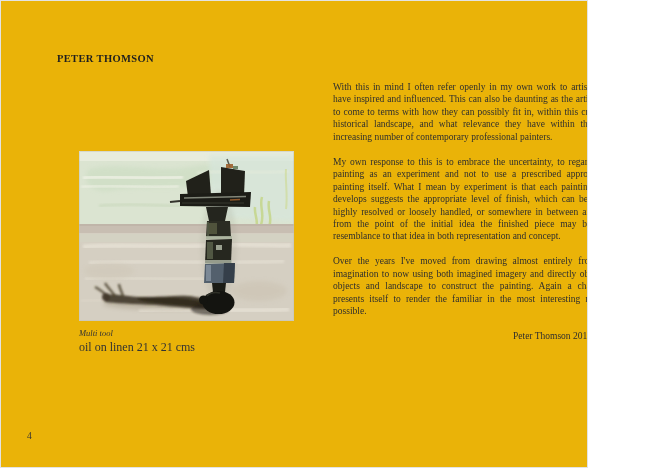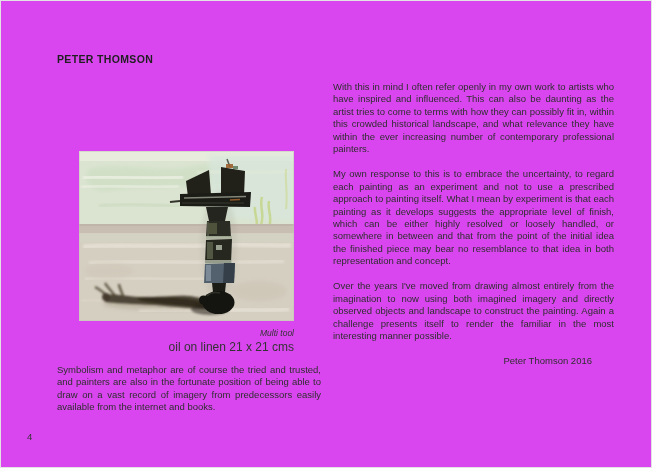--- a/index.html
+++ b/index.html
@@ -1,34 +1,34 @@
 <!DOCTYPE html>
 <html><head>
 <meta charset="utf-8">
 <style>
   html,body { margin:0; padding:0; background:#ffffff; }
   .page {
-    position:relative; width:652px; height:468px; background:#d946ef;
-    font-family:Liberation Sans, sans-serif; color:#2b2b2b;
+    position:relative; width:588px; height:468px; background:#eab308;
+    font-family:Liberation Serif, serif; color:#2b2b2b;
     box-sizing:border-box; border:1px solid #e3e3e3; overflow:hidden;
   }
   .heading {
     position:absolute; left:56px; top:52px; margin:0;
     font-size:10.5px; font-weight:bold; letter-spacing:.35px; color:#1f1f1f;
   }
   .para {
     margin:0 0 12.5px 0; font-size:9.5px; line-height:12.45px;
     text-align:justify; color:#2e2e2e;
   }
   .col-left-p1 { position:absolute; left:56px; top:80px; width:264px; }
   .col-left-p2 { position:absolute; left:56px; top:363px; width:264px; }
   .col-right   { position:absolute; left:332px; top:80px; width:281px; }
   .figure { position:absolute; left:78px; top:150px; width:215px; margin:0; }
   .figure svg { display:block; }
-  .figcap { text-align:right; color:#333; }
+  .figcap { text-align:left; color:#333; }
   .cap-title  { font-style:italic; font-size:8.5px; margin-top:7px; }
   .cap-detail { font-size:12px; margin-top:1.5px; }
   .signature  { text-align:right; padding-right:22px; font-size:9.5px;
                 line-height:12.45px; margin-top:1px; color:#2e2e2e; }
   .page-number { position:absolute; left:26px; top:430px; font-size:9.5px; color:#333; }
 </style>
 </head>
 <body>
 
 <div class="page">
@@ -112,21 +112,20 @@
       </g>
 
       <rect x="0.5" y="0.5" width="214" height="169" fill="none" stroke="#c2c2b6" opacity="0.45"></rect>
     </svg>
     <figcaption class="figcap">
       <div class="cap-title">Multi tool</div>
       <div class="cap-detail">oil on linen  21 x 21 cms</div>
     </figcaption>
   </figure>
 
-  <p class="para col-left-p2">Symbolism and metaphor are of course the tried and trusted, and painters are also in the fortunate position of being able to draw on a vast record of imagery from predecessors easily available from the internet and books.</p>
 
   <div class="col-right">
     <p class="para">With this in mind I often refer openly in my own work to artists who have inspired and influenced. This can also be daunting as the artist tries to come to terms with how they can possibly fit in, within this crowded historical landscape, and what relevance they have within the ever increasing number of contemporary professional painters.</p>
     <p class="para">My own response to this is to embrace the uncertainty, to regard each painting as an experiment and not to use a prescribed approach to painting itself. What I mean by experiment is that each painting as it develops suggests the appropriate level of finish, which can be either highly resolved or loosely handled, or somewhere in between and that from the point of the initial idea the finished piece may bear no resemblance to that idea in both representation and concept.</p>
     <p class="para">Over the years I've moved from drawing almost entirely from the imagination to now using both imagined imagery and directly  observed objects and landscape to construct the painting. Again a challenge presents itself to render the familiar in the most interesting manner possible.</p>
     <div class="signature">Peter Thomson 2016</div>
   </div>
 
   <div class="page-number">4</div>
 

